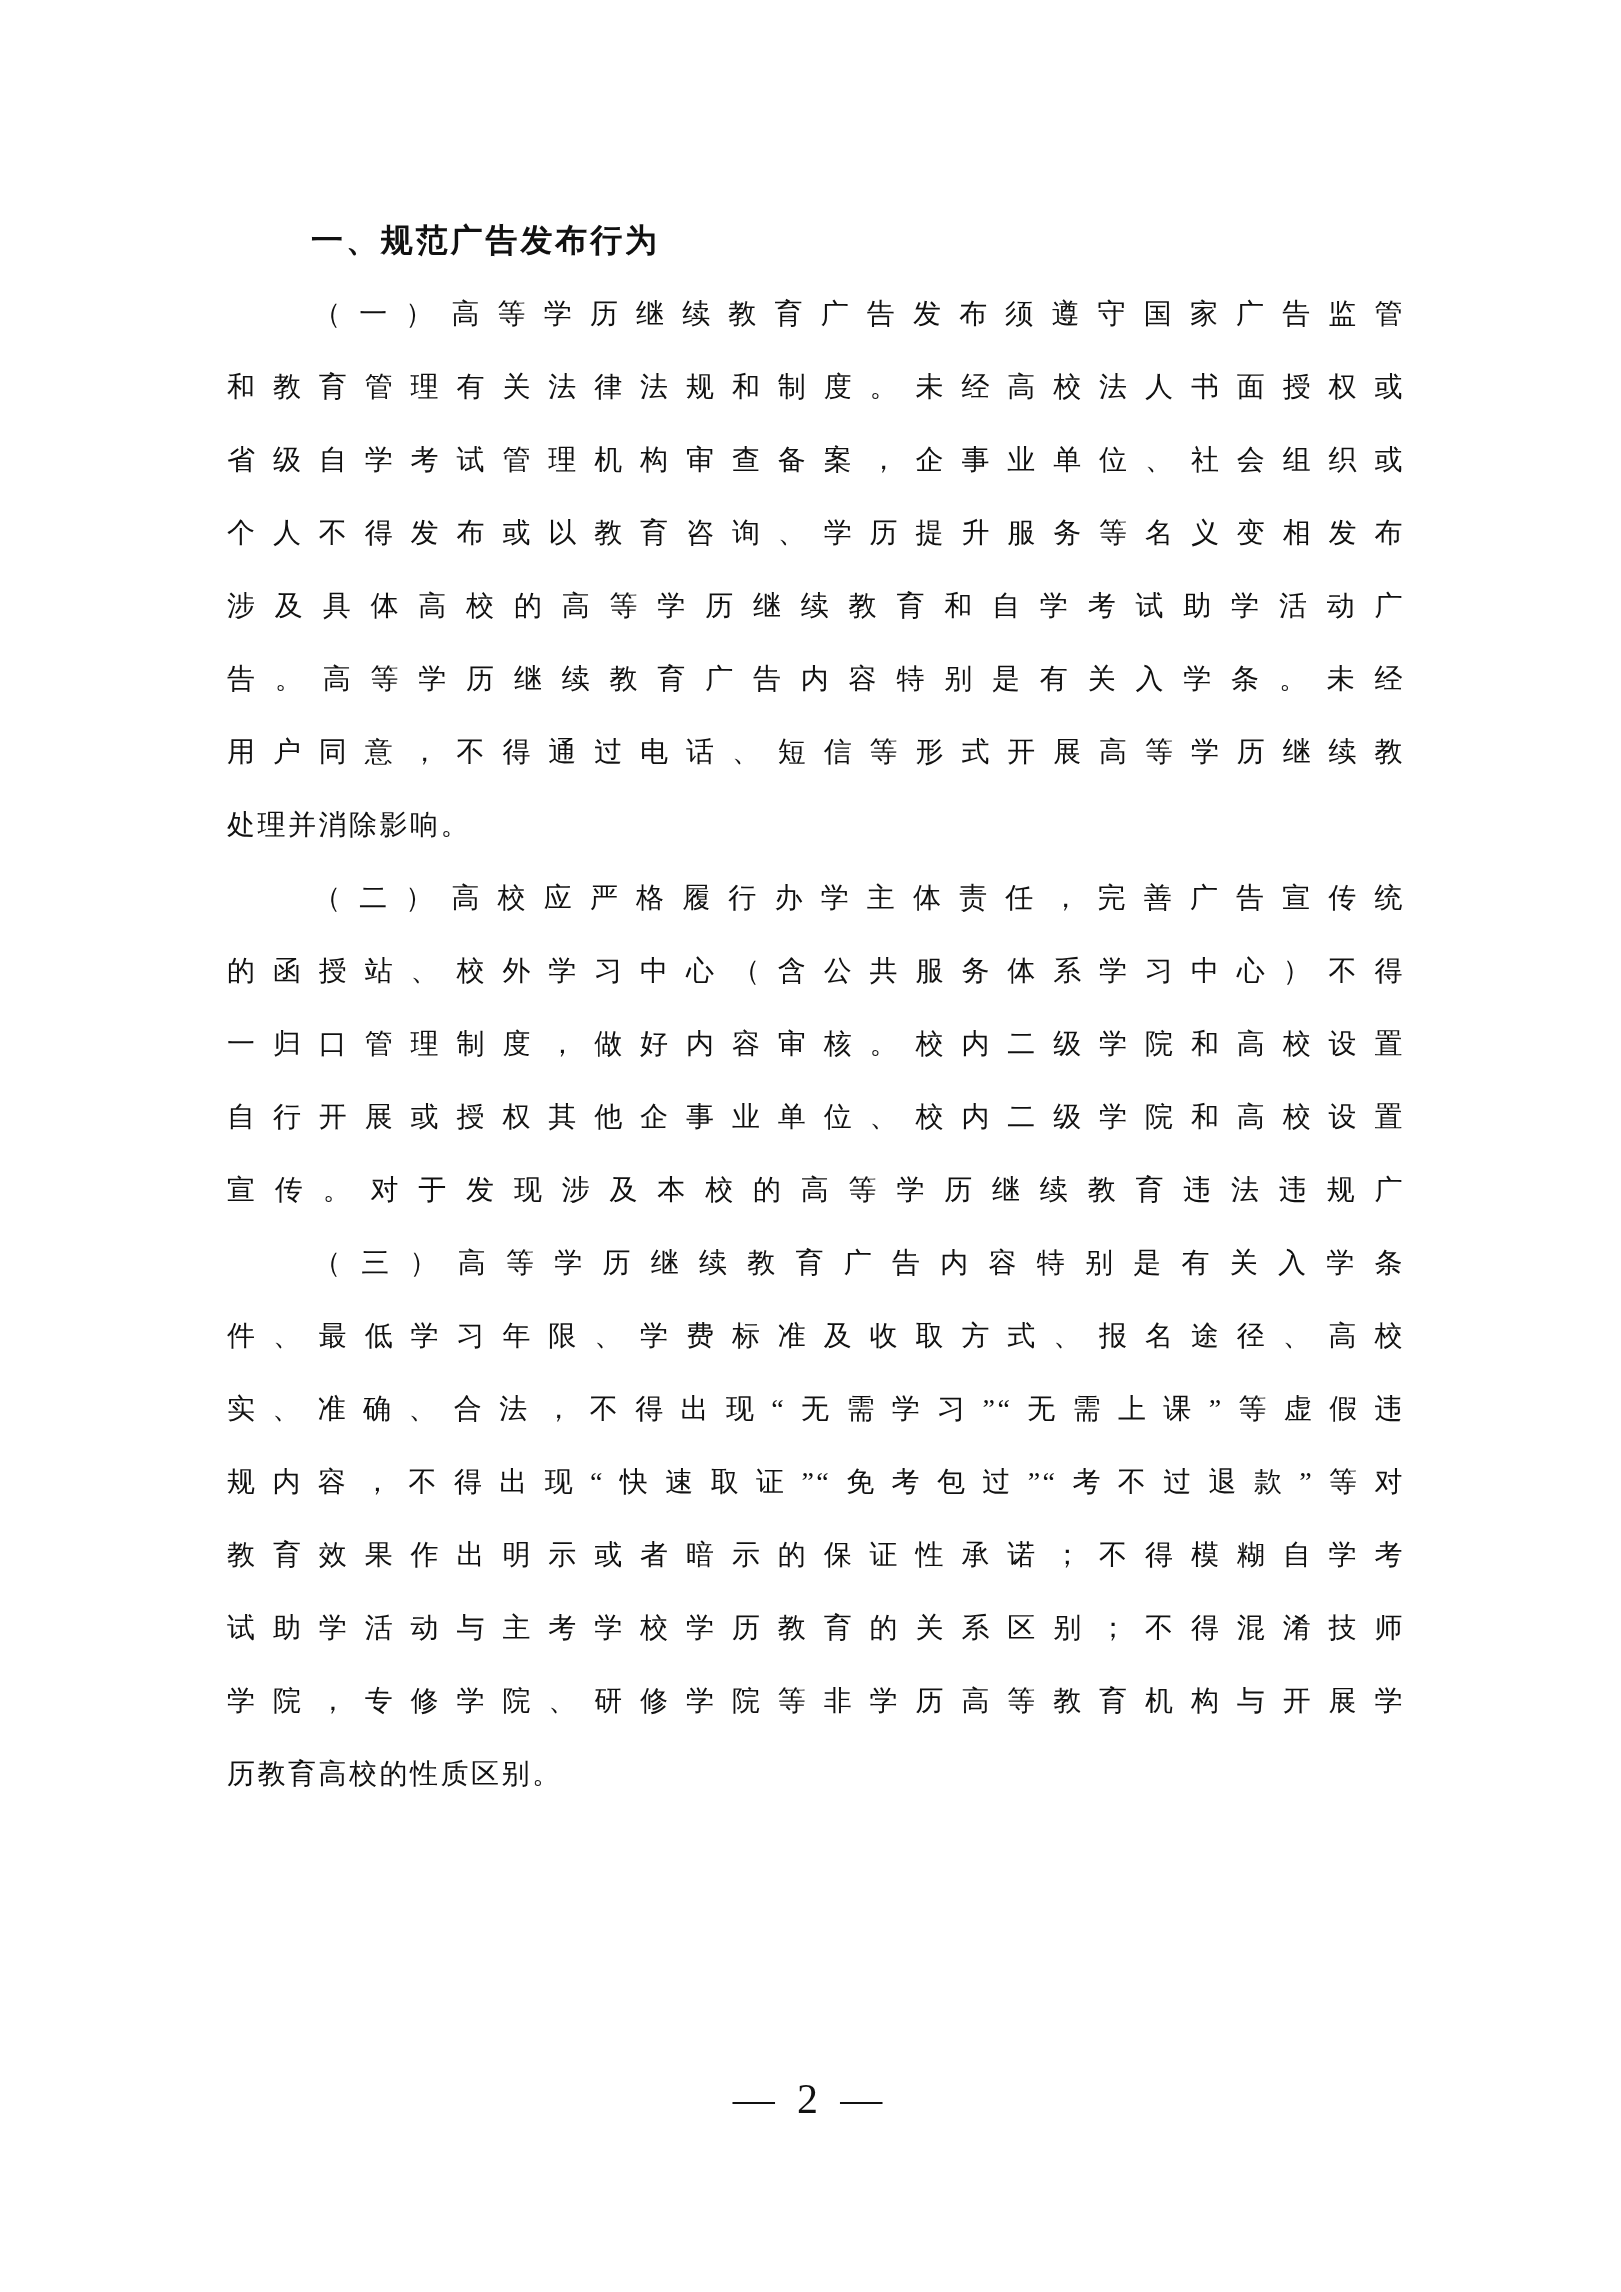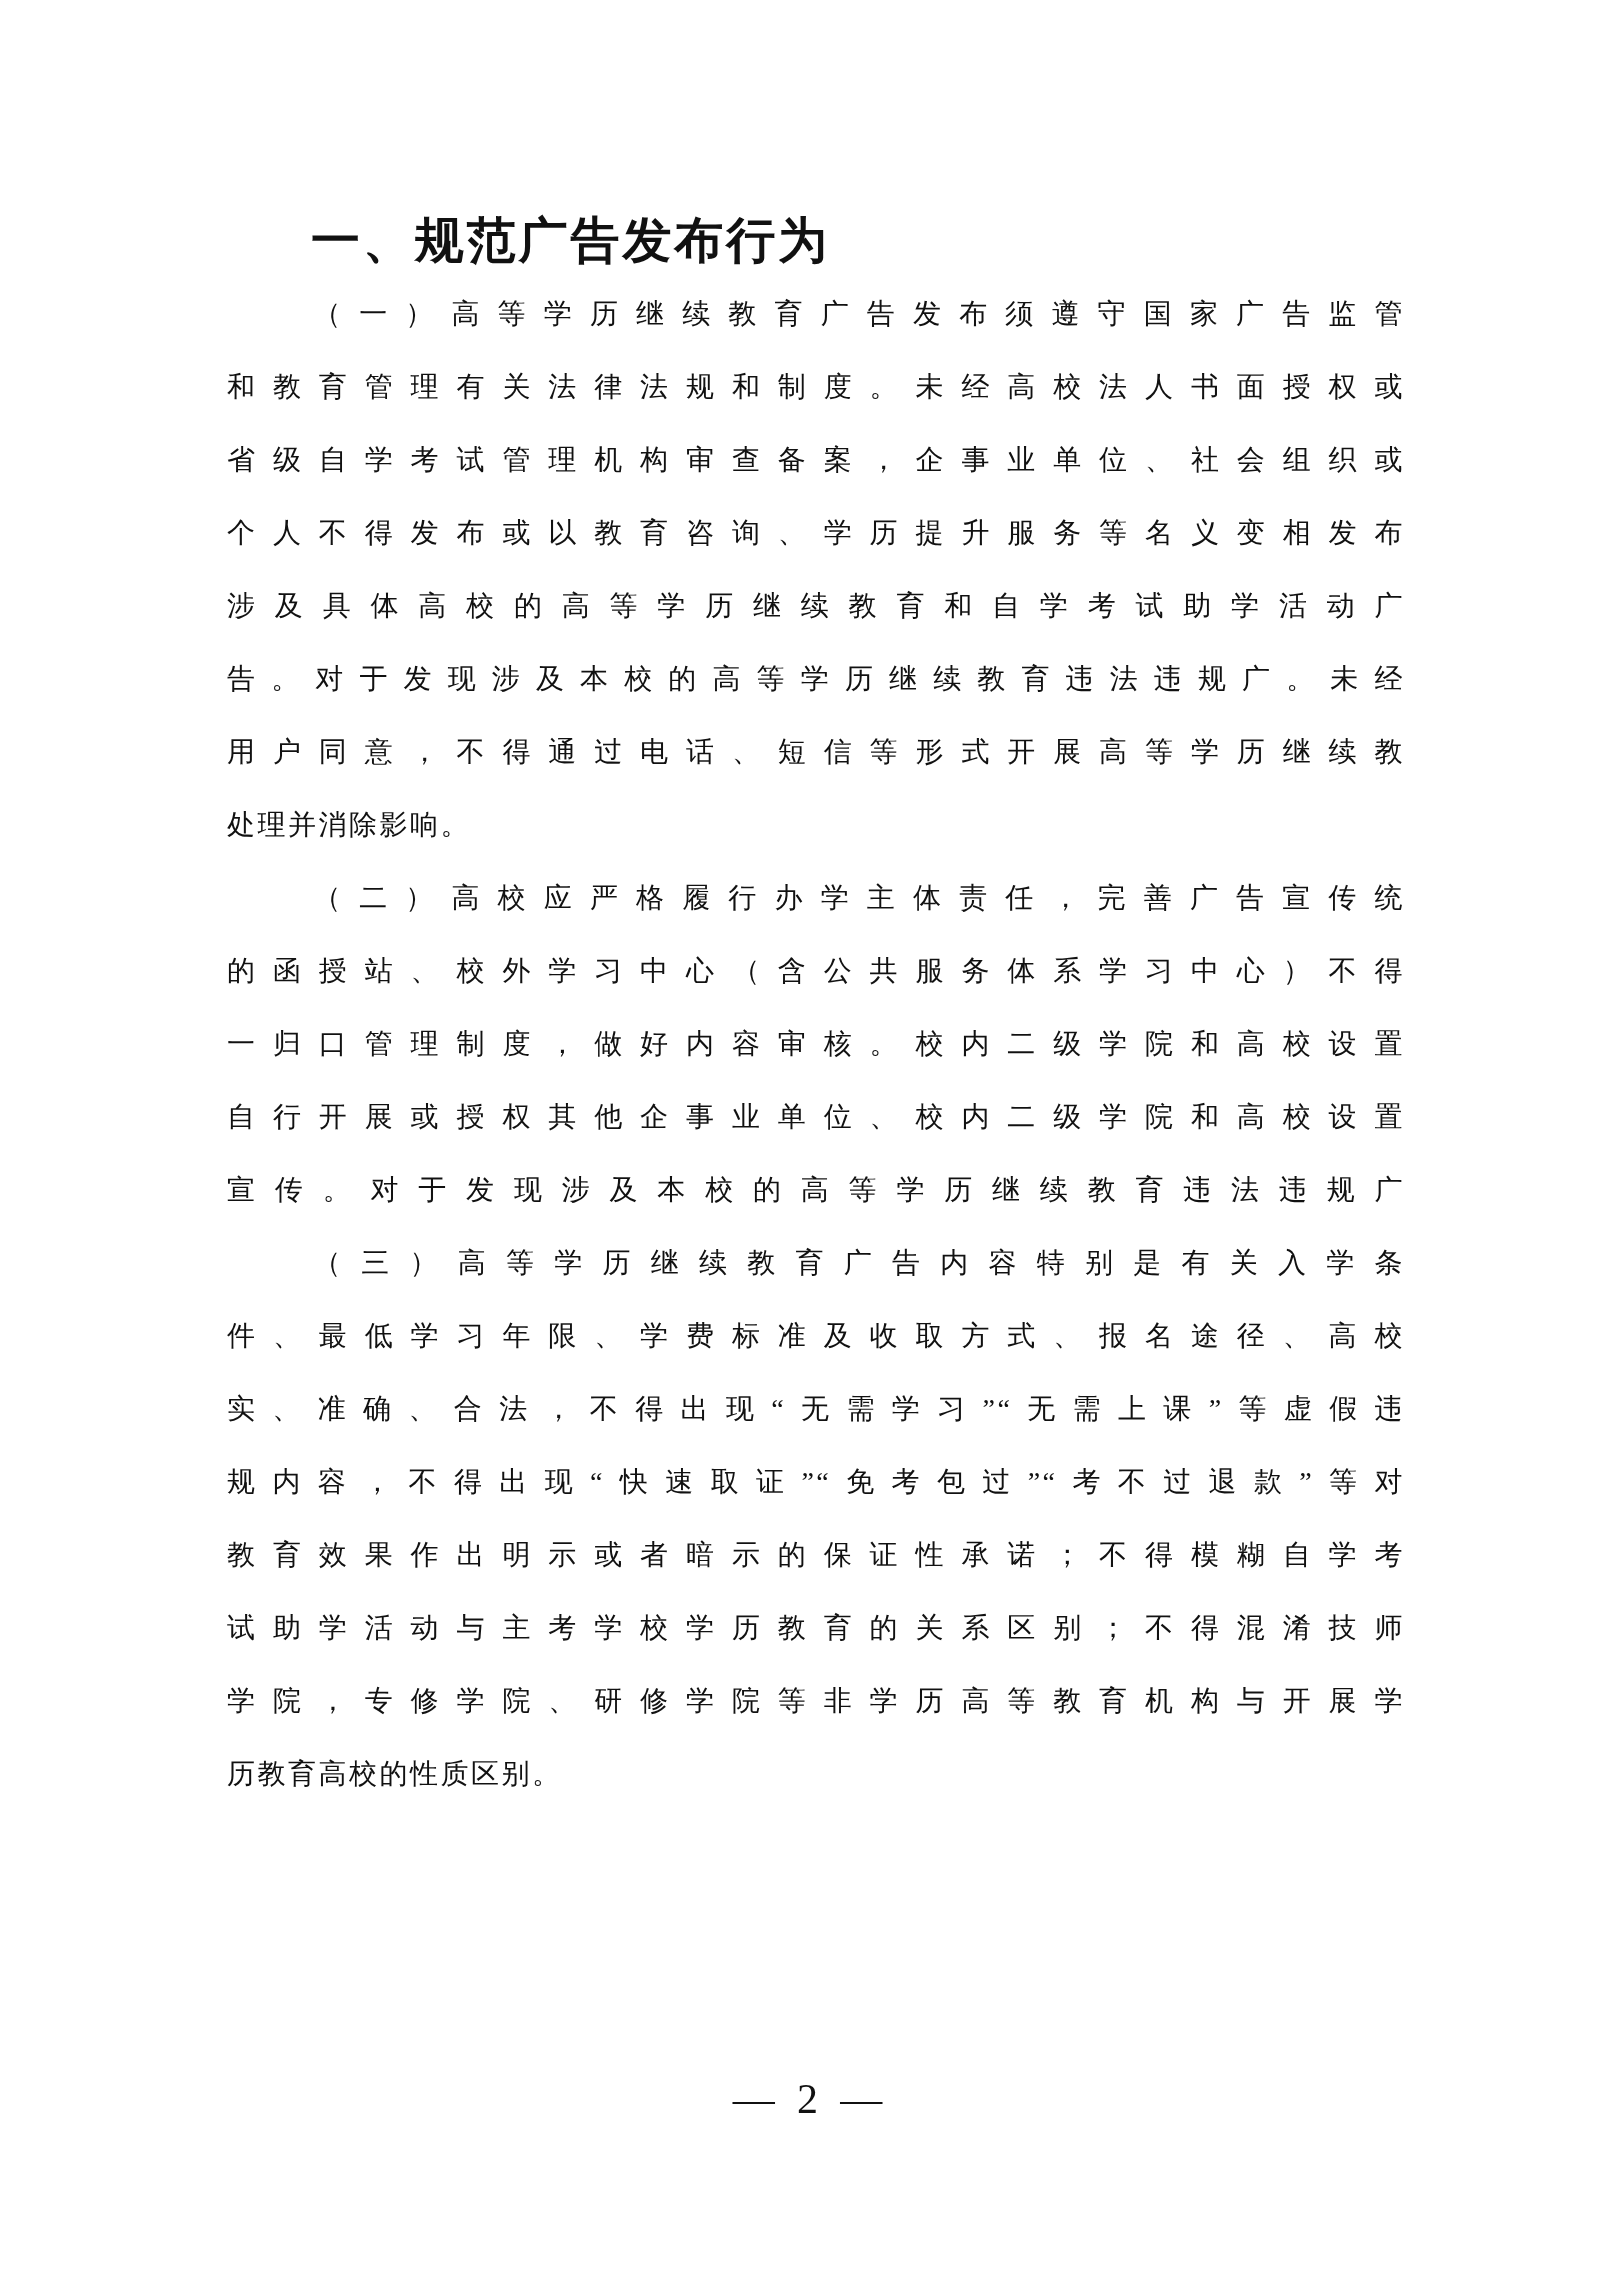--- a/index.html
+++ b/index.html
@@ -14,21 +14,21 @@
   }
   .content {
     position: absolute;
     left: 227px;
     right: 216px;
     top: 204px;
   }
   .heading {
     font-family: "Liberation Sans", "DejaVu Sans", sans-serif;
     font-weight: bold;
-    font-size: 49px;
+    font-size: 32px;
     line-height: 73px;
     letter-spacing: 2.9px;
     text-indent: 84px;
     white-space: nowrap;
   }
   .line {
     font-size: 28px;
     line-height: 73px;
     letter-spacing: 2.5px;
     text-align: justify;
@@ -53,21 +53,21 @@
 
 <div class="page">
   <div class="content">
     <div class="heading">一、规范广告发布行为</div>
 
     <div class="line jl indent">（一）高等学历继续教育广告发布须遵守国家广告监管</div>
     <div class="line jl">和教育管理有关法律法规和制度。未经高校法人书面授权或</div>
     <div class="line jl">省级自学考试管理机构审查备案，企事业单位、社会组织或</div>
     <div class="line jl">个人不得发布或以教育咨询、学历提升服务等名义变相发布</div>
     <div class="line jl">涉及具体高校的高等学历继续教育和自学考试助学活动广</div>
-    <div class="line jl">告。对于发现涉及本校的高等学历继续教育违法违规广。未经</div>
+    <div class="line jl">告。高等学历继续教育广告内容特别是有关入学条。未经</div>
     <div class="line jl">用户同意，不得通过电话、短信等形式开展高等学历继续教</div>
     <div class="line end">处理并消除影响。</div>
 
     <div class="line jl indent">（二）高校应严格履行办学主体责任，完善广告宣传统</div>
     <div class="line jl">的函授站、校外学习中心（含公共服务体系学习中心）不得</div>
     <div class="line jl">一归口管理制度，做好内容审核。校内二级学院和高校设置</div>
     <div class="line jl">自行开展或授权其他企事业单位、校内二级学院和高校设置</div>
     <div class="line jl">宣传。对于发现涉及本校的高等学历继续教育违法违规广</div>
 
     <div class="line jl indent">（三）高等学历继续教育广告内容特别是有关入学条</div>

